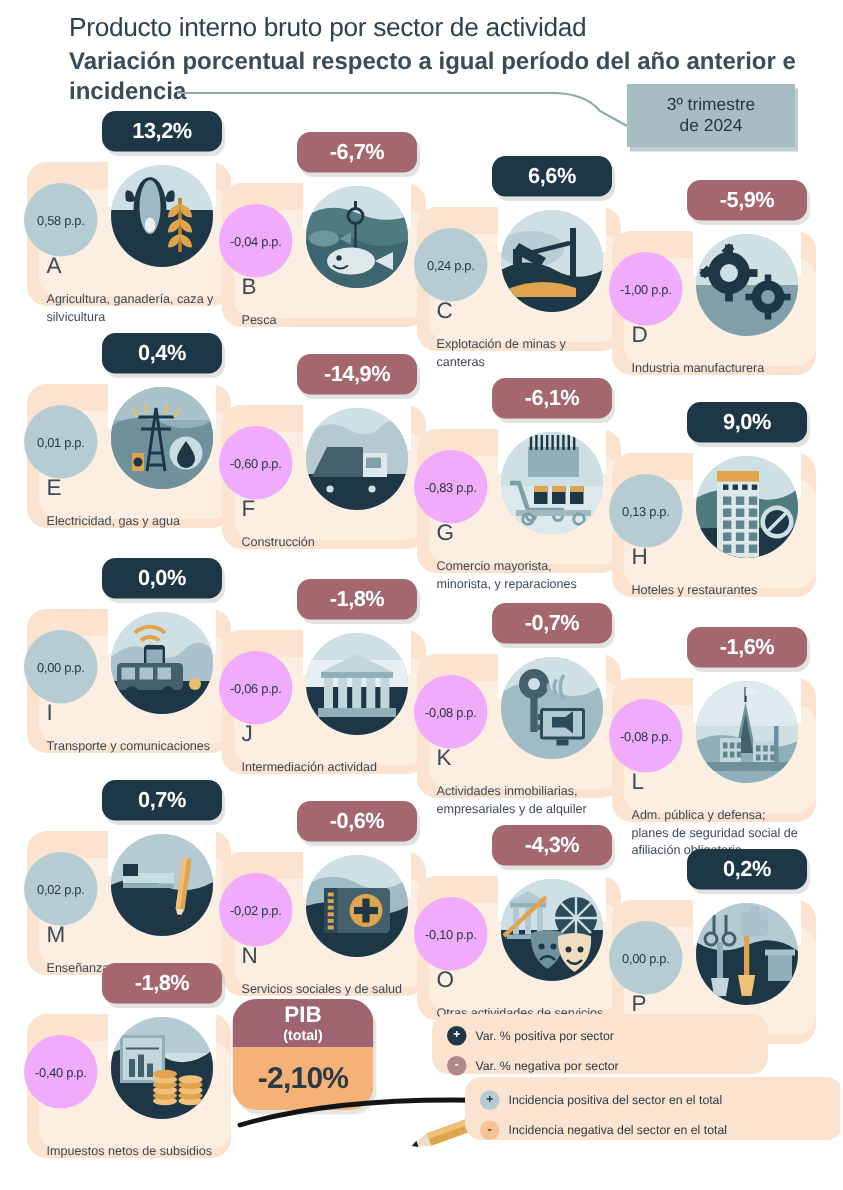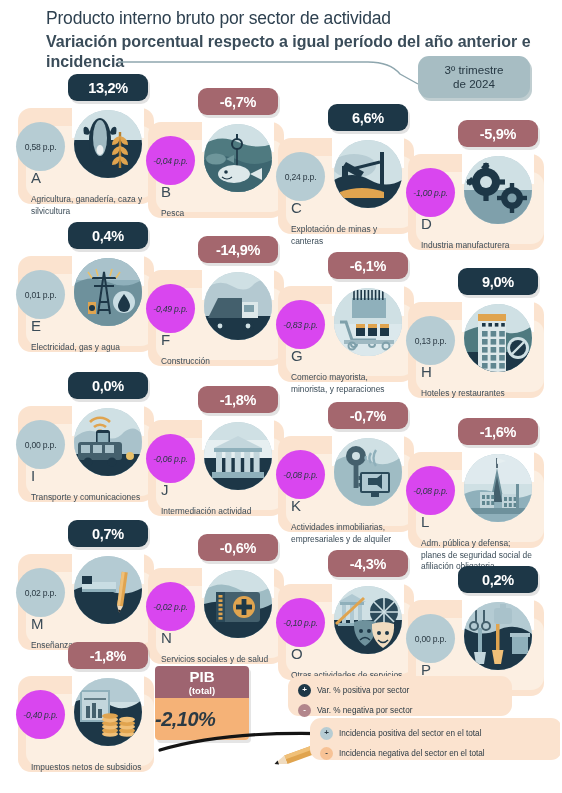--- a/index.html
+++ b/index.html
@@ -16,21 +16,21 @@
 
   
   .hd{position:absolute;left:46px;top:8px;width:500px;}
   .hd-title{font-size:17.5px;font-weight:400;color:#2e4150;letter-spacing:-0.2px;line-height:1.22;}
   .hd-sub{font-size:16px;font-weight:700;color:#3a4c59;margin-top:3px;line-height:1.25;}
 
   
   .connector{position:absolute;left:118px;top:60px;width:320px;height:26px;}
   .qbadge{
     position:absolute;left:418px;top:56px;width:112px;height:42px;
-    background:#a7bdc3;border-radius:11px;
+    background:#a7bdc3;border-radius:0;
     display:flex;align-items:center;justify-content:center;text-align:center;
     color:#263843;font-size:11.6px;line-height:1.22;
     box-shadow:2px 3px 0 rgba(140,165,172,.55);
   }
   .qbadge span{display:block;}
 
   
   .card{position:absolute;width:136px;}
   .card-bg{
     position:absolute;left:0;top:34px;width:136px;height:96px;
@@ -39,21 +39,21 @@
   .card-bg2{
     position:absolute;left:8px;top:52px;width:128px;height:72px;
     background:#fcefe2;border-radius:13px;
   }
   .pp{
     position:absolute;left:-2px;top:48px;width:49px;height:49px;border-radius:50%;
     display:flex;align-items:center;justify-content:center;
     font-size:8.6px;font-weight:400;color:#2b3a44;letter-spacing:-0.2px;
   }
   .pp.pos{background:#b6ccd3;}
-  .pp.neg{background:#d946ef;font-style:italic;}
+  .pp.neg{background:#f0abfc;}
   .letter{
     position:absolute;left:13px;top:96px;font-size:15px;color:#3b4c58;font-weight:400;line-height:1;
   }
   .clabel{
     position:absolute;left:13px;top:120px;width:112px;
     font-size:8.4px;line-height:1.38;color:#3b4c58;
   }
   .pct{
     position:absolute;left:50px;top:0;min-width:62px;height:27px;padding:0 9px;
     border-radius:9px;display:flex;align-items:center;justify-content:center;
@@ -68,25 +68,25 @@
   }
   .iconwhite{position:absolute;left:0;top:0;width:72px;height:42px;background:#ffffff;}
   .iconcircle{
     position:absolute;left:2px;top:14px;width:68px;height:68px;border-radius:50%;
     overflow:hidden;background:#b6ccd3;
   }
   .iconcircle svg{display:block;}
 
   
   .pib{position:absolute;left:155px;top:666px;width:94px;height:74px;
-       border-radius:4px;overflow:hidden;box-shadow:2px 3px 0 rgba(150,150,150,.25);}
+       border-radius:16px;overflow:hidden;box-shadow:2px 3px 0 rgba(150,150,150,.25);}
   .pib-head{height:32px;background:#9e6470;color:#fff;text-align:center;padding-top:3px;box-sizing:border-box;}
   .pib-head .t1{font-size:15px;font-weight:bold;line-height:1.05;}
   .pib-head .t2{font-size:9.5px;font-weight:bold;line-height:1.2;}
-  .pib-body{height:42px;background:#f5b277;display:flex;align-items:center;font-style:italic;}
+  .pib-body{height:42px;background:#f5b277;display:flex;align-items:center;justify-content:center;}
   .pib-body .v{font-size:20px;font-weight:bold;color:#2b3a44;letter-spacing:-0.5px;}
 
   
   .legbox{position:absolute;background:#fbe3cf;border-radius:11px;}
   .leg1{left:288px;top:676px;width:224px;height:40px;}
   .leg2{left:310px;top:718px;width:252px;height:42px;}
   .legrow{display:flex;align-items:center;height:20px;margin-left:10px;}
   .legdot{width:13px;height:13px;border-radius:50%;margin-right:6px;flex:0 0 auto;
           display:flex;align-items:center;justify-content:center;
           font-size:8px;font-weight:bold;color:#fff;line-height:1;}
@@ -272,21 +272,21 @@
             </svg>
           </div>
         </div>
         <div class="pct pos">0,4%</div>
         <div class="letter">E</div>
         <div class="clabel">Electricidad, gas y agua</div>
       </div>
       <div class="card" style="left: 148px; top: 236px;">
         <div class="card-bg"></div>
         <div class="card-bg2"></div>
-        <div class="pp neg">-0,49 p.p.</div>
+        <div class="pp neg">-0,60 p.p.</div>
         <div class="iconwrap">
           <div class="iconwhite"></div>
           <div class="iconcircle">
             <svg viewBox="0 0 68 68" width="68" height="68">
               <rect width="68" height="68" fill="#cfe0e4"></rect>
               <path d="M0 18 q14 -12 28 -4 q14 8 22 -2 q10 -8 18 0 V68 H0Z" fill="#b4c9d1"></path>
               <rect y="44" width="68" height="24" fill="#1d3747"></rect>
               <g transform="translate(4,24)">
                 <polygon points="0,22 10,2 34,2 34,22" fill="#44606d"></polygon>
                 <rect x="34" y="6" width="16" height="16" fill="#dde8ea"></rect>

